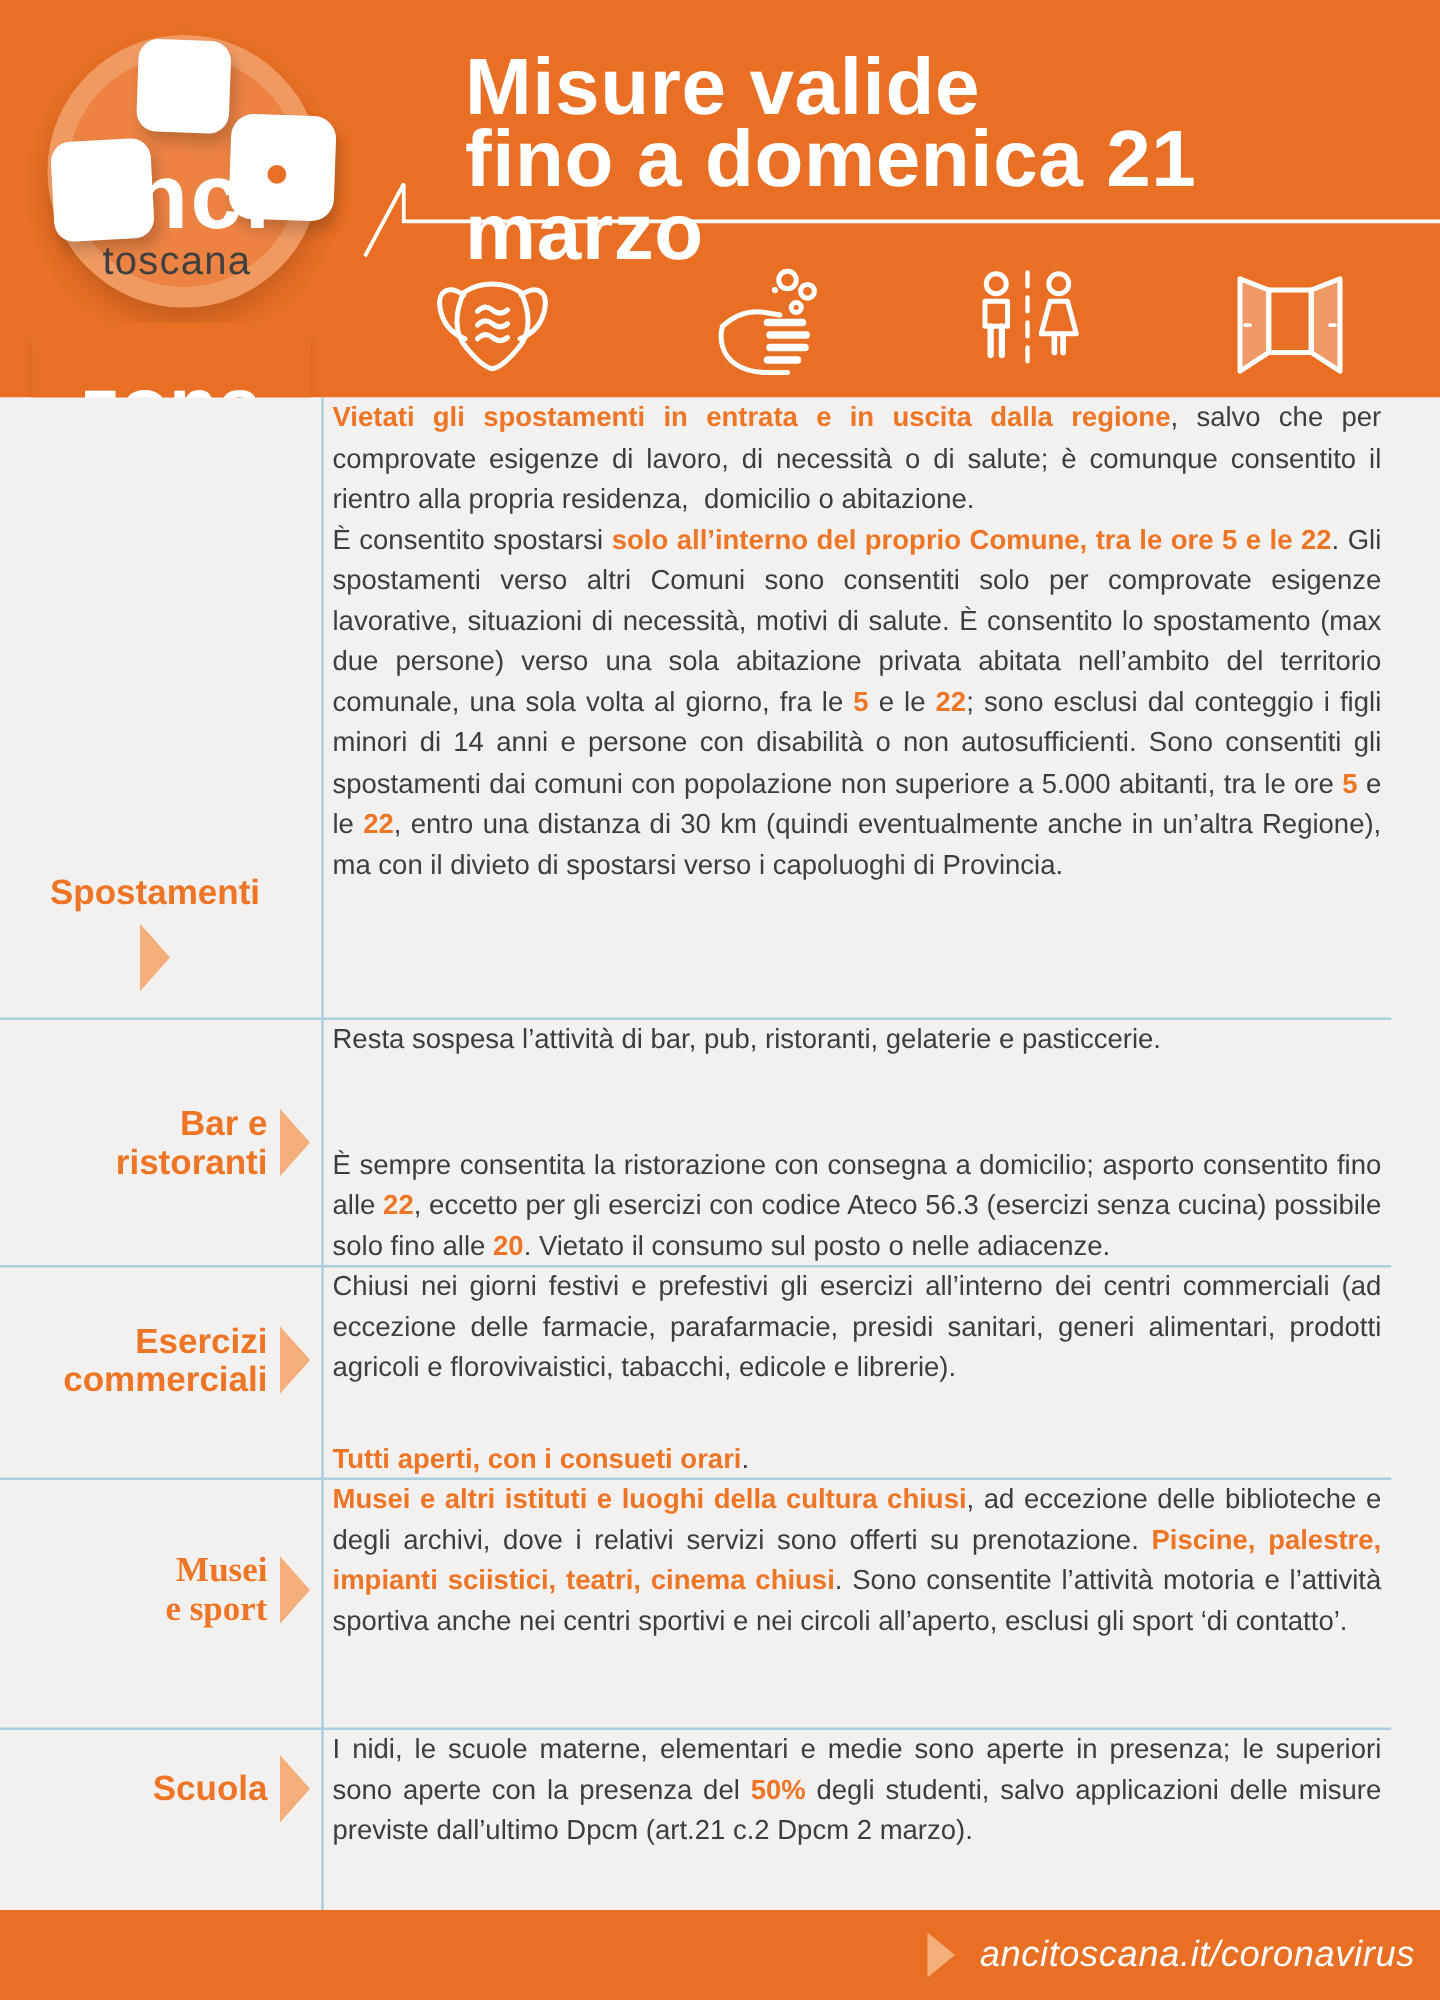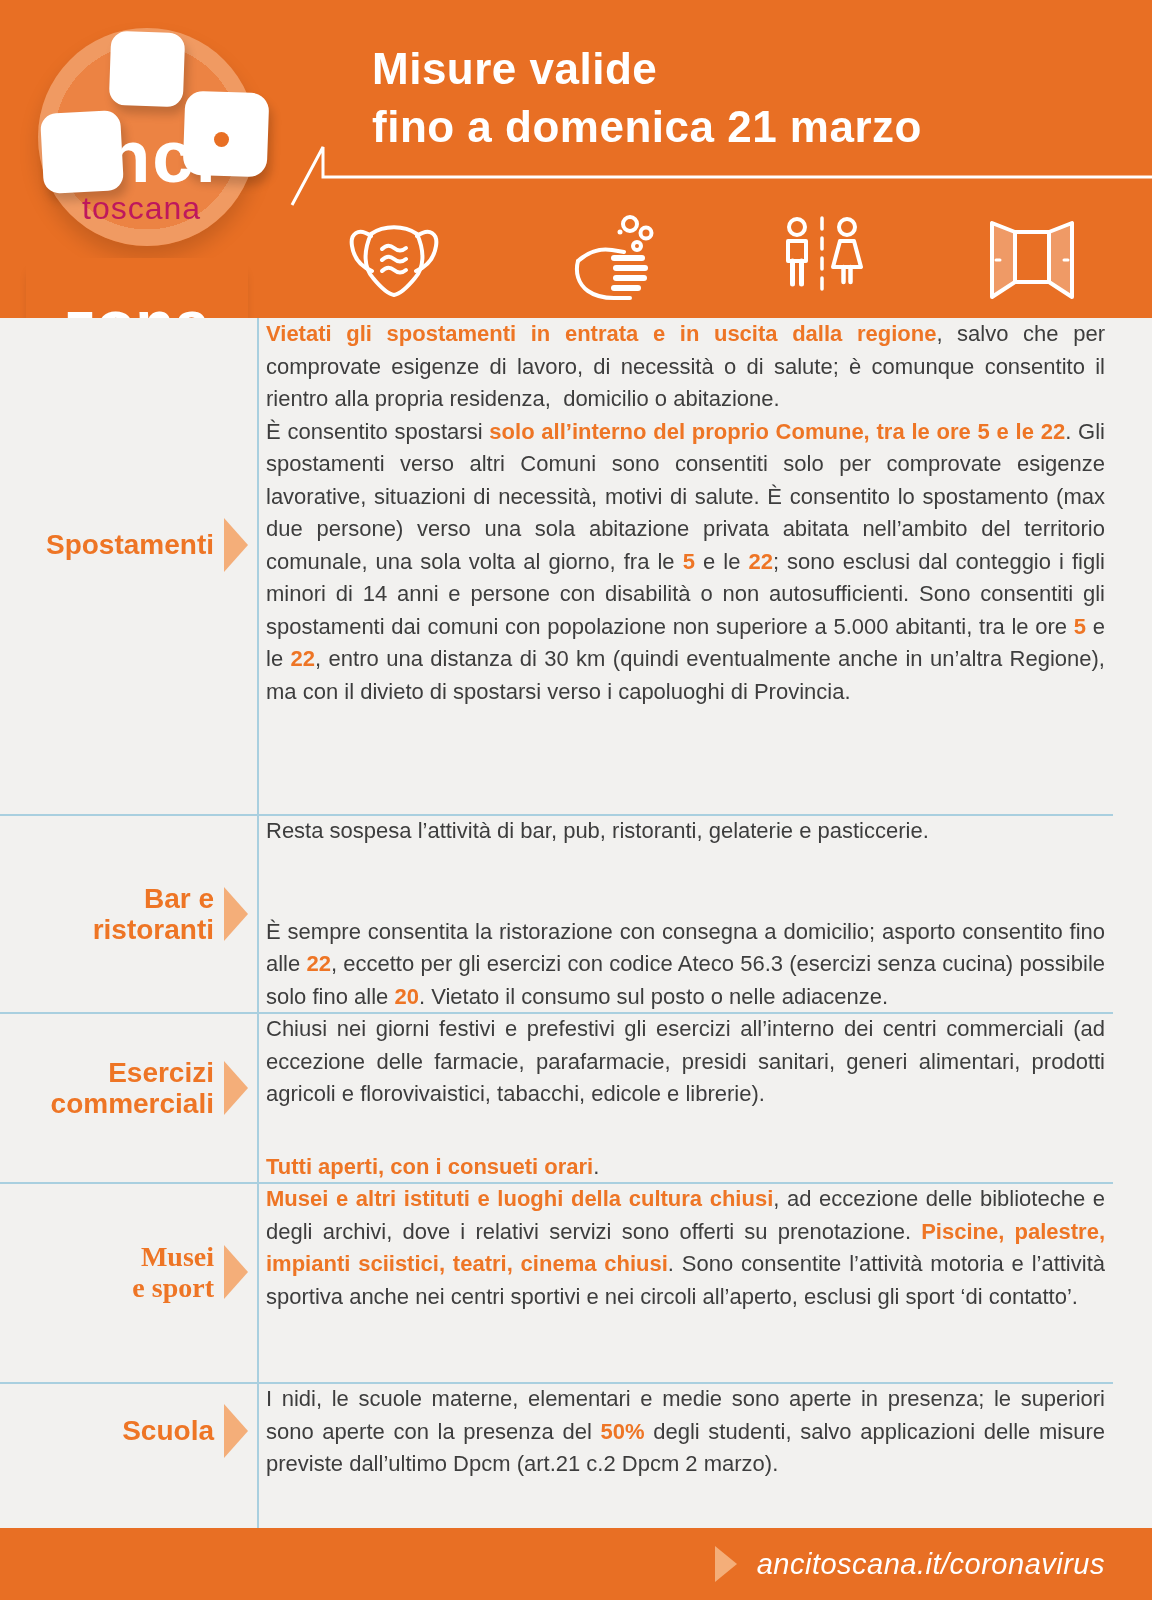--- a/index.html
+++ b/index.html
@@ -6,21 +6,21 @@
     --orange:#e86f24; --accent:#ee7525; --arrow:#f4ae79;
     --bg:#f2f1ef; --text:#3d3d3d; --divider:#a9cfdf; --white:#ffffff;
   }
   html,body{margin:0;padding:0;background:#9a9a9a;}
   .page{position:relative;width:1152px;height:1600px;margin:0 auto;overflow:hidden;
         background:var(--bg);font-family:"Liberation Sans",sans-serif;}
 
   
   .header{position:absolute;left:0;top:0;width:1152px;height:318px;background:var(--orange);}
   .title{position:absolute;left:372px;top:40px;color:#fff;font-weight:bold;
-         font-size:44px;line-height:58px;letter-spacing:0.5px;}
+         font-size:64px;line-height:58px;letter-spacing:0.5px;}
   .speech-svg{position:absolute;left:0;top:0;}
 
   .hicon{position:absolute;}
   .icon-mask{left:346px;top:216px;}
   .icon-hands{left:566px;top:212px;}
   .icon-people{left:778px;top:214px;}
   .icon-window{left:982px;top:218px;}
 
   
   .logo{position:absolute;left:38px;top:28px;width:218px;height:218px;text-align:center;}
@@ -28,56 +28,56 @@
     background:radial-gradient(circle at 50% 50%, #ec8343 0 60%, #f09a62 60% 77%, #ec8343 77% 100%);
     box-shadow:0 12px 20px rgba(0,0,0,0.15);}
   .sq{position:absolute;background:#fff;border-radius:16px;box-shadow:4px 8px 10px rgba(0,0,0,0.18);}
   .sq1{left:72px;top:4px;width:74px;height:74px;transform:rotate(2deg);}
   .sq2{left:4px;top:84px;width:80px;height:80px;transform:rotate(-3deg);}
   .sq3{left:146px;top:64px;width:84px;height:84px;transform:rotate(2deg);border-radius:18px;}
   .logo-dot{position:absolute;left:176px;top:104px;width:15px;height:15px;border-radius:50%;
             background:var(--orange);}
   .logo-anci{position:absolute;left:24px;top:92px;color:#fff;font-size:74px;font-weight:bold;
              letter-spacing:2px;line-height:1;}
-  .logo-toscana{position:absolute;left:44px;top:162px;color:#be185d;font-size:32px;letter-spacing:1px;}
+  .logo-toscana{position:absolute;left:44px;top:162px;color:#404040;font-size:32px;letter-spacing:1px;}
 
   
   .zona-tab{position:absolute;left:26px;top:258px;width:222px;height:104px;background:var(--orange);
     border-radius:0 0 30px 30px;box-shadow:0 10px 12px -6px rgba(0,0,0,0.3);
     display:flex;align-items:flex-end;justify-content:center;
     color:#fff;font-size:64px;font-weight:bold;line-height:1;padding-bottom:6px;box-sizing:border-box;}
   .zone-name{position:absolute;left:12px;top:364px;color:var(--accent);font-size:50px;font-weight:bold;
     transform:scaleX(0.92);transform-origin:left;letter-spacing:-1px;white-space:nowrap;}
 
   
   .main{position:absolute;left:0;top:318px;width:1152px;height:1210px;background:var(--bg);}
   .vline{position:absolute;left:257px;top:0;width:2px;height:1210px;background:var(--divider);}
   #sections{position:absolute;inset:0;display:flex;flex-direction:column;}
   .section{position:relative;display:flex;}
   .s0{height:497px}.s1{height:198px}.s2{height:170px}.s3{height:200px}.s4{height:145px}
   .section:not(.s0)::before{content:"";position:absolute;top:-1px;left:0;width:1113px;height:2px;
     background:var(--divider);}
   .side{width:258px;display:flex;align-items:center;justify-content:flex-end;gap:10px;
         padding-right:10px;box-sizing:border-box;flex:none;}
-  .s0 .side{transform:translateY(-22px);} .s2 .side{transform:translateY(-10px);}
+  .s0 .side{transform:translateY(-22px);flex-direction:column;} .s2 .side{transform:translateY(-10px);}
   .s3 .side{transform:translateY(-11px);font-family:Liberation Serif, serif;} .s4 .side{transform:translateY(-25px);}
   .side-label{color:var(--accent);font-weight:bold;font-size:28px;line-height:31px;text-align:right;}
   .tri{width:0;height:0;border-left:24px solid var(--arrow);
        border-top:27px solid transparent;border-bottom:27px solid transparent;flex:none;}
   .content{flex:1;display:flex;flex-direction:column;justify-content:space-between;
            padding:0 47px 0 8px;box-sizing:border-box;color:var(--text);
            font-size:22px;line-height:32.5px;text-align:justify;}
   .s0 .content{justify-content:flex-start;}
   .content p{margin:0;}
   .accent{color:var(--accent);font-weight:bold;}
 
   
   .footer{position:absolute;left:0;top:1528px;width:1152px;height:72px;background:var(--orange);
     display:flex;align-items:center;justify-content:flex-end;gap:20px;
-    padding-right:47px;box-sizing:border-box;}
+    padding-right:20px;box-sizing:border-box;}
   .tri-f{width:0;height:0;border-left:22px solid var(--arrow);
          border-top:18px solid transparent;border-bottom:18px solid transparent;}
   .footer-url{color:#fff;font-style:italic;font-size:29px;text-decoration:none;letter-spacing:0.5px;}
 
   svg.line-ic{stroke:#fff;fill:none;stroke-width:4;stroke-linecap:round;stroke-linejoin:round;}
 </style>
 </head>
 <body>
 
 <div class="page">

